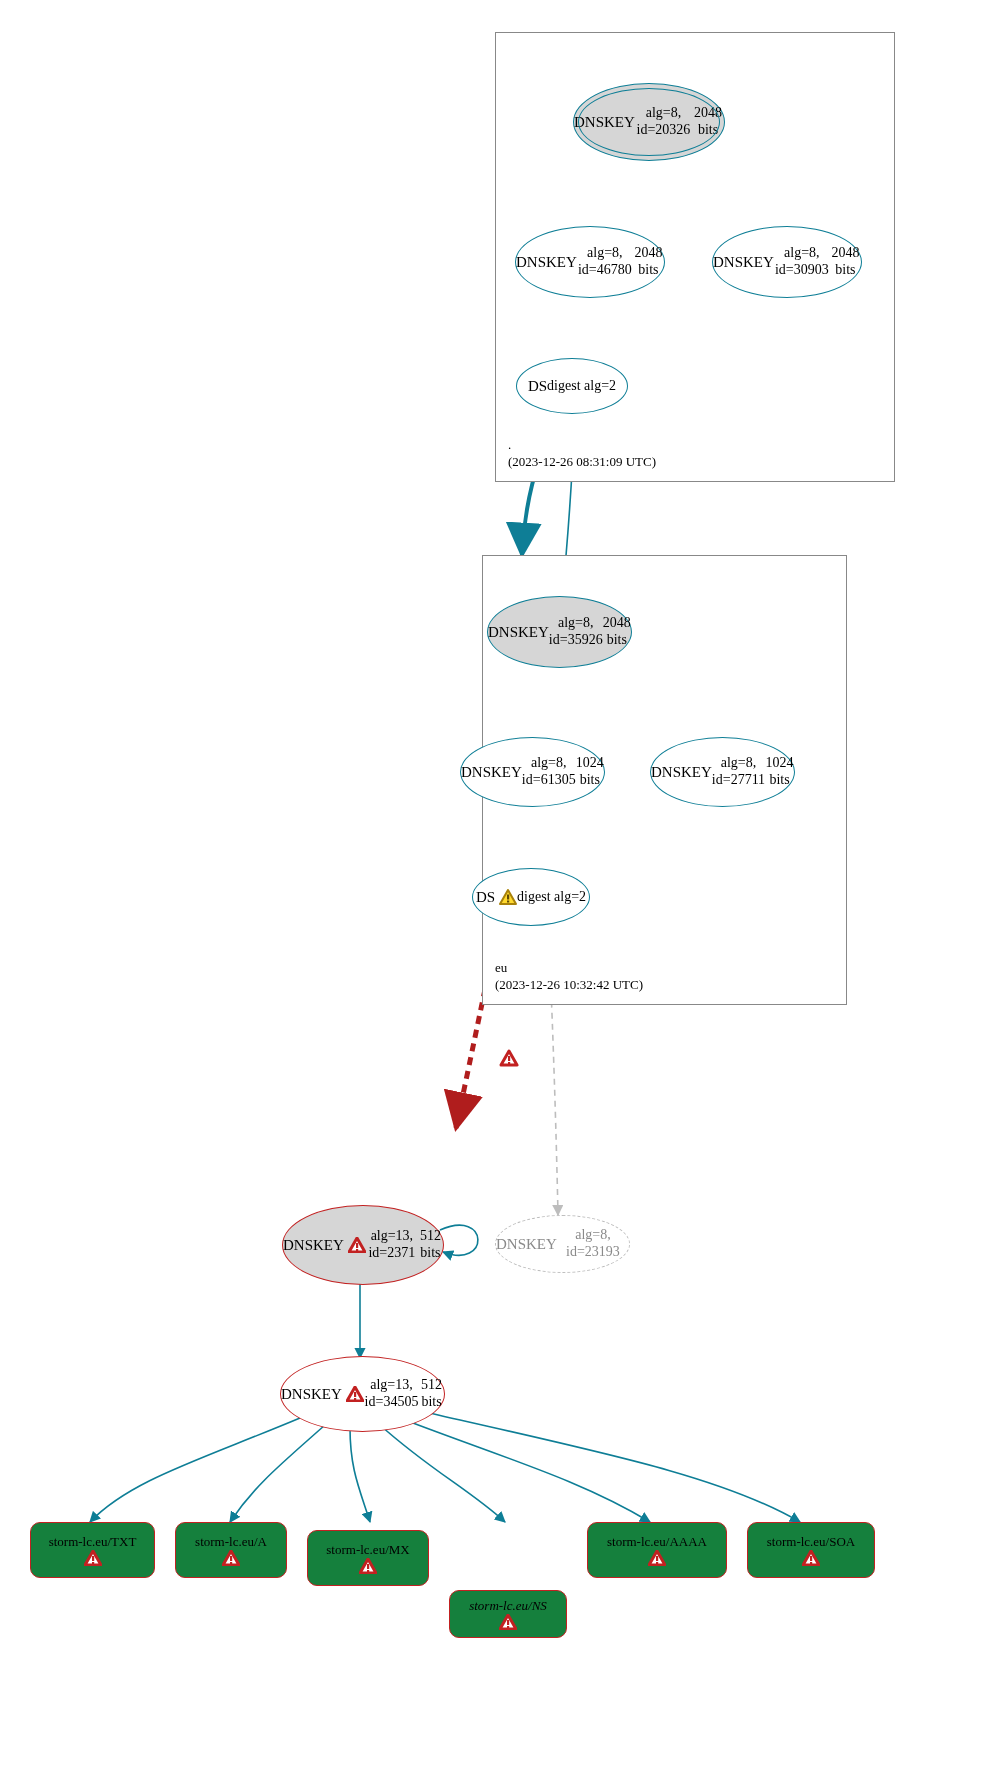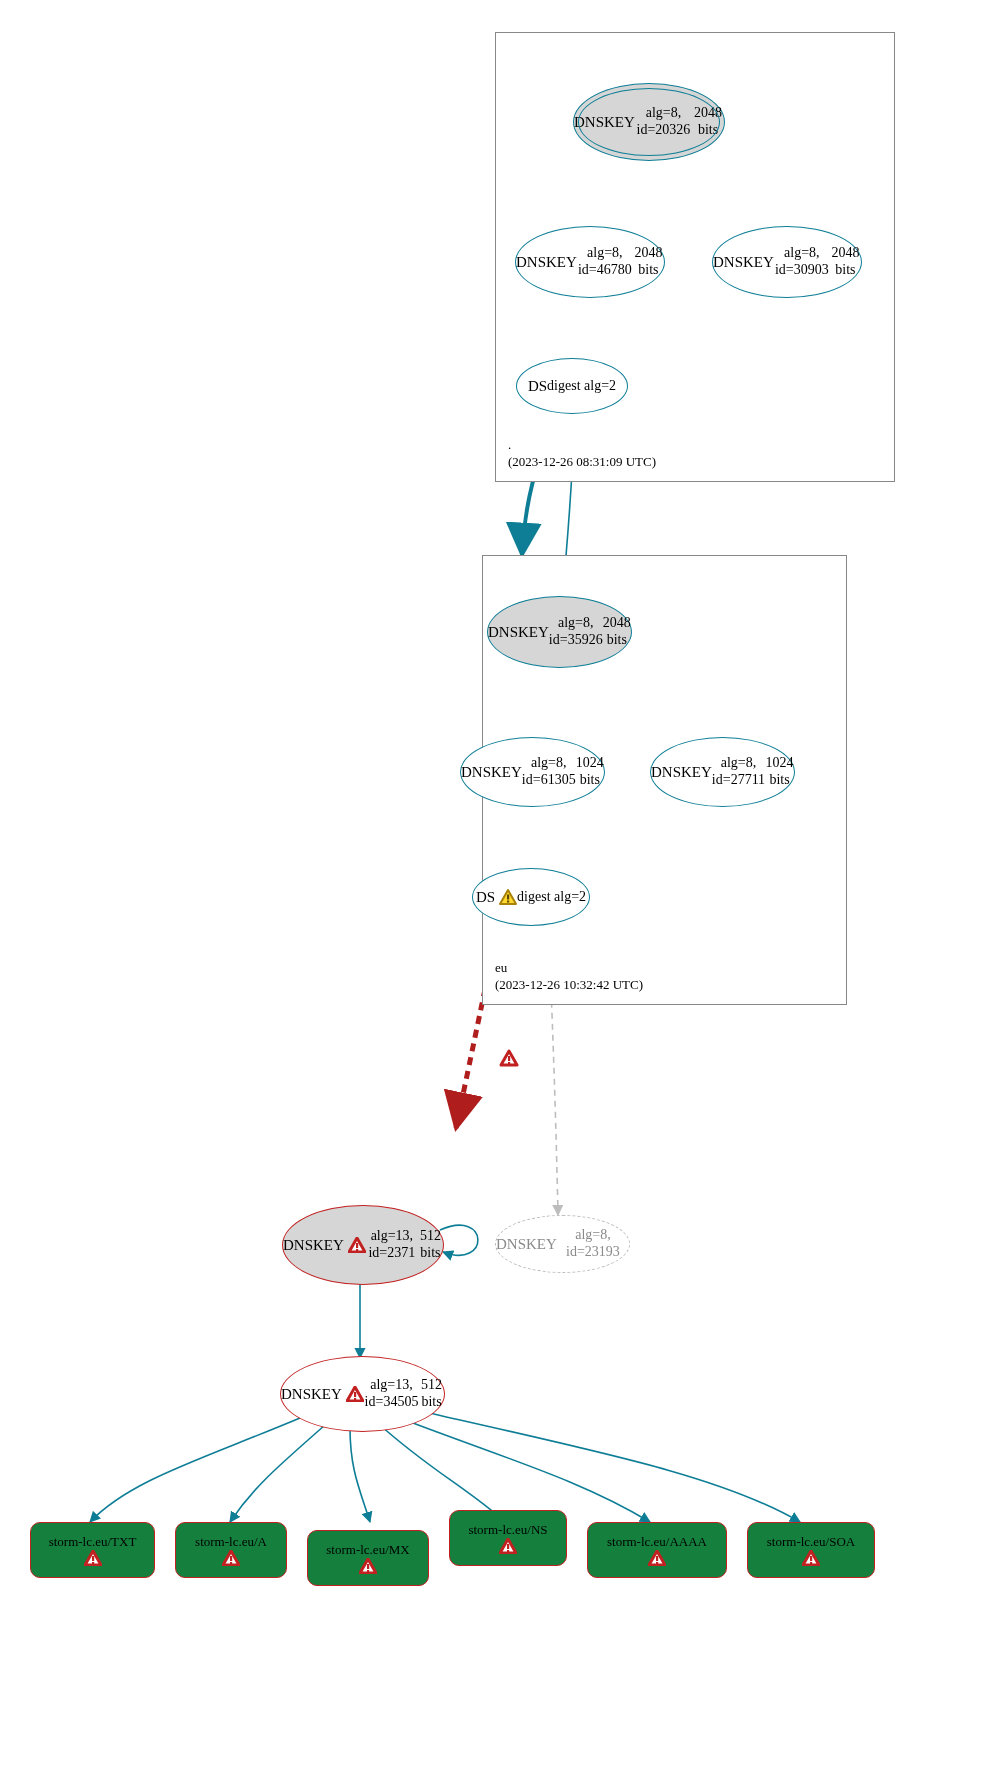--- a/index.html
+++ b/index.html
@@ -271,21 +271,21 @@
   <svg width="18" height="16">
         <use href="#tri-red"></use>
       </svg>
 </div>
 <div class="rrbox" style="left:307px; top:1522px; width:122px; height:56px;margin-top:8px;">
   <span class="label">storm-lc.eu/MX</span>
   <svg width="18" height="16">
         <use href="#tri-red"></use>
       </svg>
 </div>
-<div class="rrbox" style="left:449px; top:1510px; width:118px; height:56px;">
+<div class="rrbox" style="left:449px; top:1590px; width:118px; height:48px;font-style:italic;">
   <span class="label">storm-lc.eu/NS</span>
   <svg width="18" height="16">
         <use href="#tri-red"></use>
       </svg>
 </div>
 <div class="rrbox" style="left:587px; top:1522px; width:140px; height:56px;">
   <span class="label">storm-lc.eu/AAAA</span>
   <svg width="18" height="16">
         <use href="#tri-red"></use>
       </svg>

